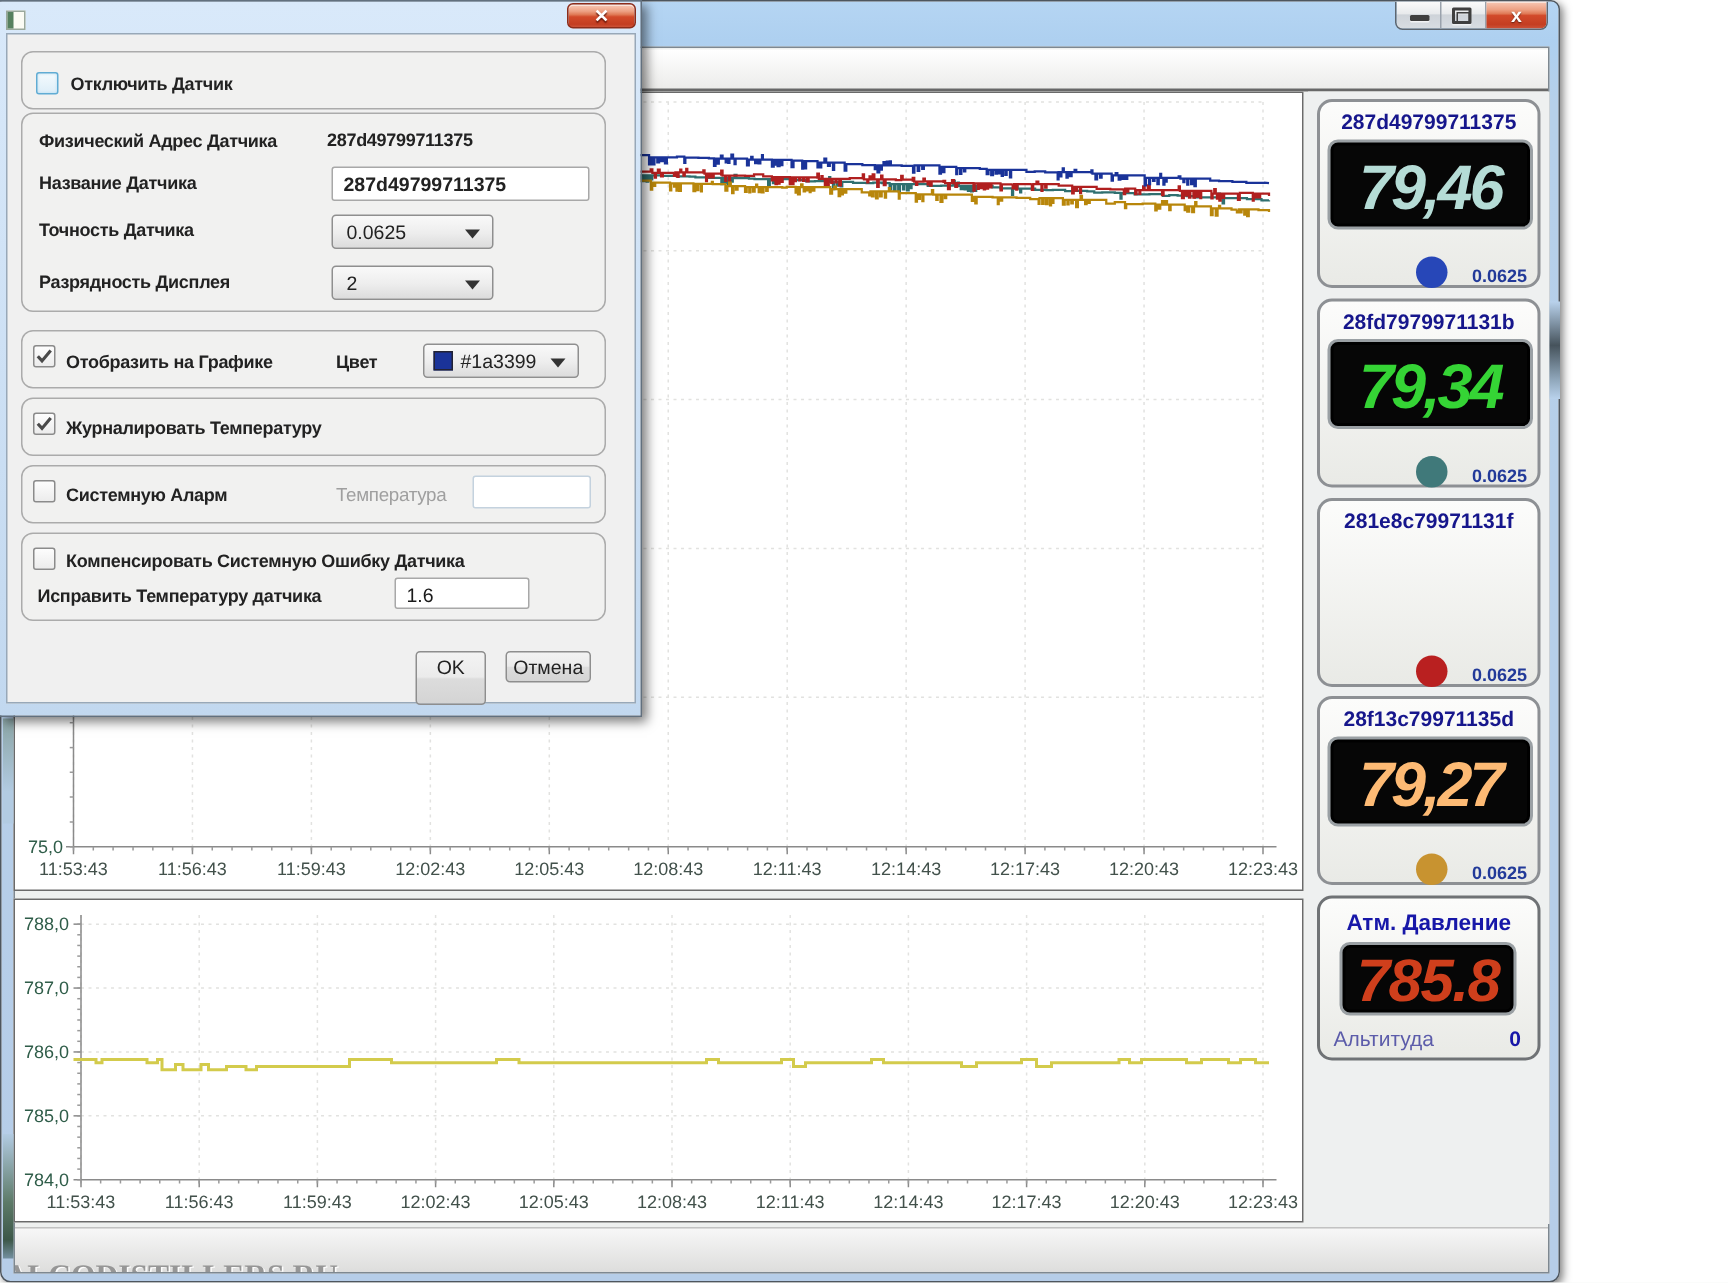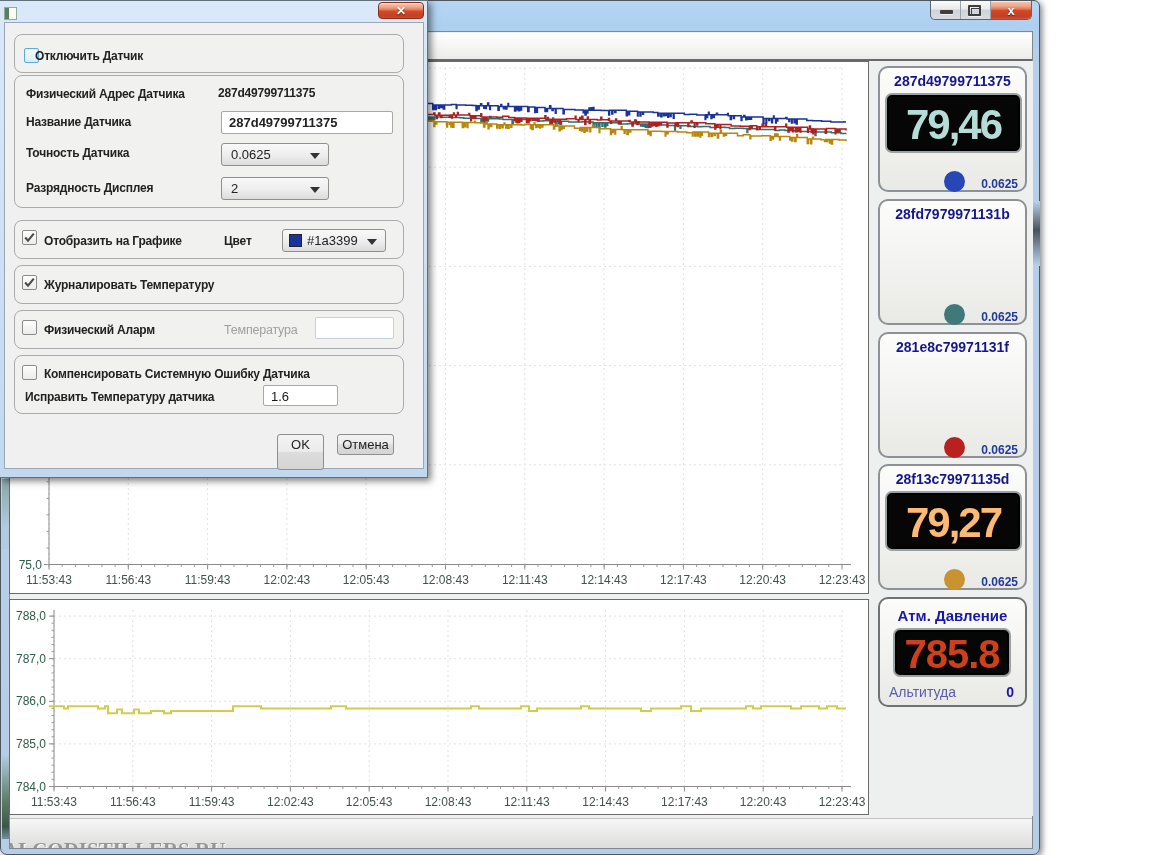--- a/index.html
+++ b/index.html
@@ -35,21 +35,21 @@
 
 
 #sensorcol { position:absolute; left:871px; top:60px; width:161px; height:755px; background:#eef0f0; }
 .card { position:absolute; left:877px; width:149px; height:126px;
   background:linear-gradient(#fcfcfb,#e9eae6); border:2px solid #8d9094; border-radius:10px; }
 .ctitle { position:absolute; left:0; top:5px; width:100%; text-align:center;
   font-size:14px; font-weight:bold; color:#16168c; }
 .lcd { position:absolute; left:5px; top:25px; width:137px; height:60px; background:#060606;
   border:2px solid #9aa0a4; border-radius:7px; box-shadow:inset 0 0 0 2px #000;
   display:flex; align-items:center; justify-content:center; }
-.lcd span { font-size:42px; font-weight:bold; letter-spacing:-2px; line-height:1; padding-top:4px; }
+.lcd span { font-size:42px; font-weight:bold; letter-spacing:-2px; line-height:1; padding-top:4px;font-style:italic; }
 .circ { position:absolute; left:64px; top:103px; width:21px; height:21px; border-radius:50%; }
 .cres { position:absolute; right:7px; top:109px; font-size:12px; font-weight:bold; color:#223a99; }
 #card5 { position:absolute; left:877px; top:596px; width:149px; height:110px;
   background:linear-gradient(#fcfcfb,#e9eae6); border:2px solid #6f7275; border-radius:10px; }
 #card5 .ctitle { top:8px; font-size:15px; color:#1717a8; }
 #card5 .lcd { left:13px; top:29px; width:118px; height:49px; }
 #card5 .lcd span { font-size:40px; color:#cf3f1c; letter-spacing:-1px; padding-top:2px; }
 #alt { position:absolute; left:9px; top:85px; font-size:14px; font-weight:normal; color:#5c5caa; }
 #altv { position:absolute; right:11px; top:85px; font-size:14px; font-weight:bold; color:#1717a8; }
 
@@ -390,20 +390,23 @@
   <div class="card" style="top:65px">
   <div class="ctitle">287d49799711375</div>
   <div class="lcd">
         <span style="color:#b5dcd6">79,46</span>
       </div>
   <div class="circ" style="background:#2747b8"></div>
   <div class="cres">0.0625</div>
 </div>
 <div class="card" style="top:198px">
   <div class="ctitle">28fd7979971131b</div>
+  <div class="lcd">
+        <span style="color:#35d435">79,34</span>
+      </div>
   <div class="circ" style="background:#40797a"></div>
   <div class="cres">0.0625</div>
 </div>
 <div class="card" style="top:331px">
   <div class="ctitle">281e8c79971131f</div>
   <div class="circ" style="background:#b92020"></div>
   <div class="cres">0.0625</div>
 </div>
 <div class="card" style="top:463px">
   <div class="ctitle">28f13c79971135d</div>
@@ -432,21 +435,21 @@
 
 <div id="dlg">
   <div id="dlgicon"></div>
   <div id="dlgclose">
       <span>✕</span>
     </div>
   <div id="dlgbody"></div>
 
   <div class="grp" style="top:33px;height:39px"></div>
   <div class="cb" style="left:24px;top:47px;border-color:#60acd4;background:linear-gradient(#f4fafd,#ddeef8);box-shadow:inset 0 0 2px #b8dcf0"></div>
-  <div class="dlbl" style="left:35px;top:48px">Отключить Датчик</div>
+  <div class="dlbl" style="left:47px;top:48px">Отключить Датчик</div>
 
   <div class="grp" style="top:74px;height:133px"></div>
   <div class="dlbl" style="left:26px;top:86px">Физический Адрес Датчика</div>
   <div class="dlbl" style="left:218px;top:85px">287d49799711375</div>
   <div class="dlbl" style="left:26px;top:114px">Название Датчика</div>
   <div class="input" style="left:221px;top:110px;width:172px;height:23px;font-weight:bold;color:#222">287d49799711375</div>
   <div class="dlbl" style="left:26px;top:145px">Точность Датчика</div>
   <div class="combo" style="left:221px;top:142px;width:108px;height:23px">
       <span class="ctext">0.0625</span>
       <span class="arr"></span>
@@ -474,25 +477,25 @@
   <div class="grp" style="top:264px;height:39px"></div>
   <div class="cb" style="left:22px;top:274px">
       <svg width="13" height="13" viewBox="0 0 13 13">
         <path d="M2.2 6.5 L5 9.6 L10.8 2.6" fill="none" stroke="#4a4a4a" stroke-width="2.1"></path>
       </svg>
     </div>
   <div class="dlbl" style="left:44px;top:277px">Журналировать Температуру</div>
 
   <div class="grp" style="top:309px;height:39px"></div>
   <div class="cb" style="left:22px;top:319px"></div>
-  <div class="dlbl" style="left:44px;top:322px">Физический Аларм</div>
+  <div class="dlbl" style="left:44px;top:322px">Системную Аларм</div>
   <div class="dlbl" style="left:224px;top:322px;color:#9f9f9f;font-weight:normal;font-size:12.5px">Температура</div>
   <div class="input" style="left:315px;top:316px;width:79px;height:22px;border-color:#c4d2de"></div>
 
   <div class="grp" style="top:354px;height:59px"></div>
   <div class="cb" style="left:22px;top:364px"></div>
   <div class="dlbl" style="left:44px;top:366px">Компенсировать Системную Ошибку Датчика</div>
   <div class="dlbl" style="left:25px;top:389px">Исправить Температуру датчика</div>
-  <div class="input" style="left:263px;top:384px;width:75px;height:21px">1.6</div>
+  <div class="input" style="left:263px;top:384px;width:90px;height:21px">1.6</div>
 
   <div class="btn" style="left:277px;top:433px;width:47px;height:36px">OK</div>
   <div class="btn" style="left:337px;top:433px;width:57px;height:21px">Отмена</div>
 </div>
 
 </body></html>

